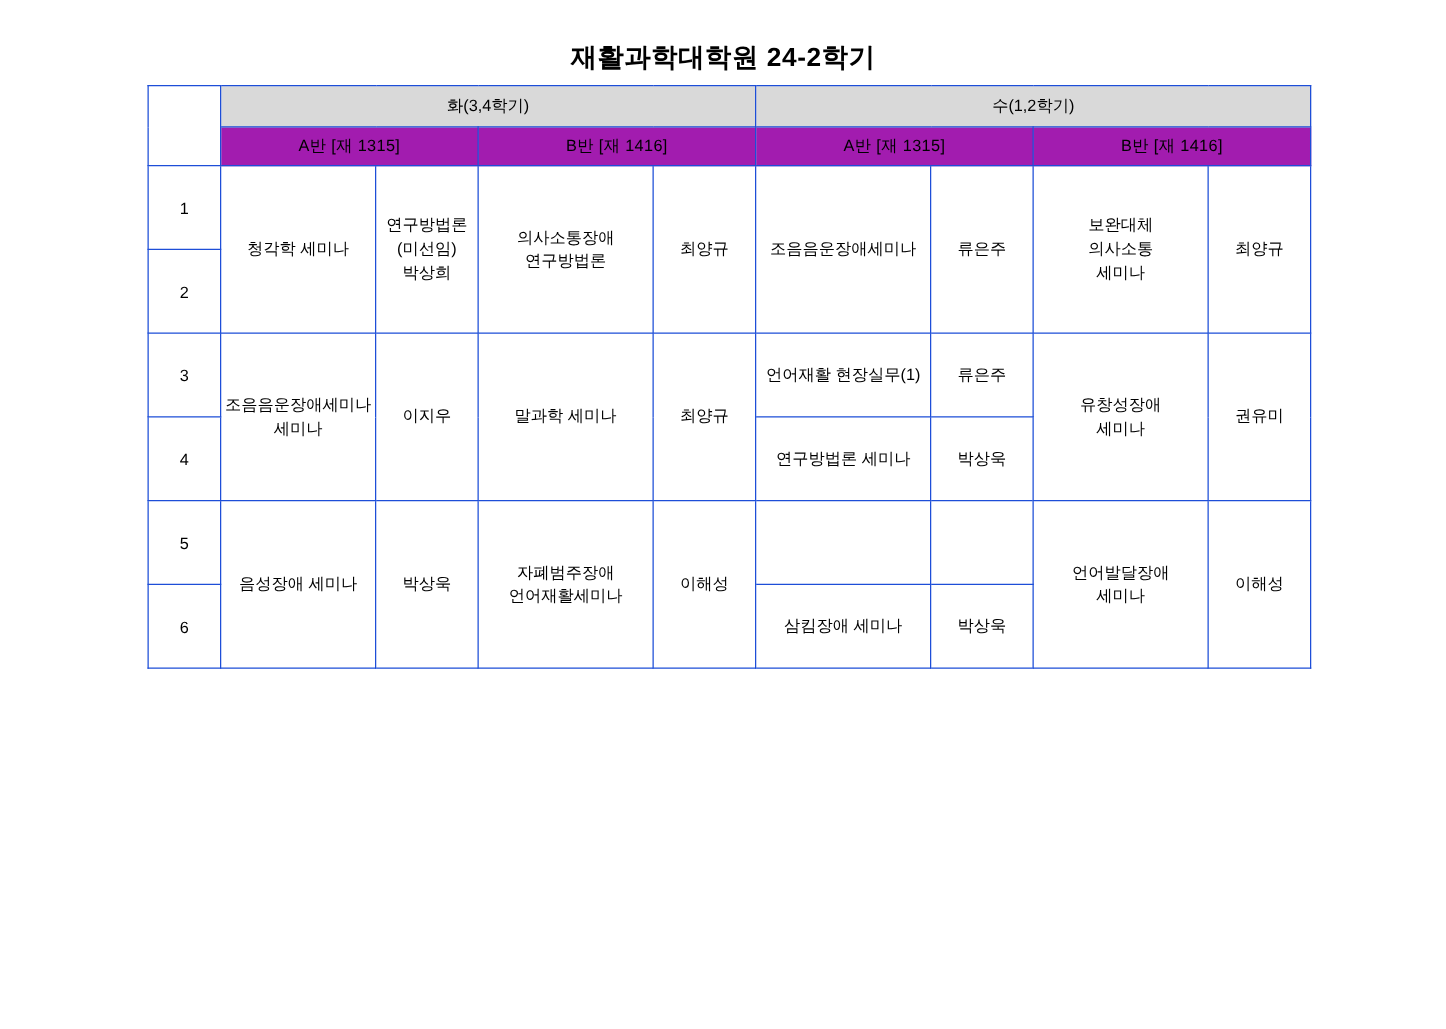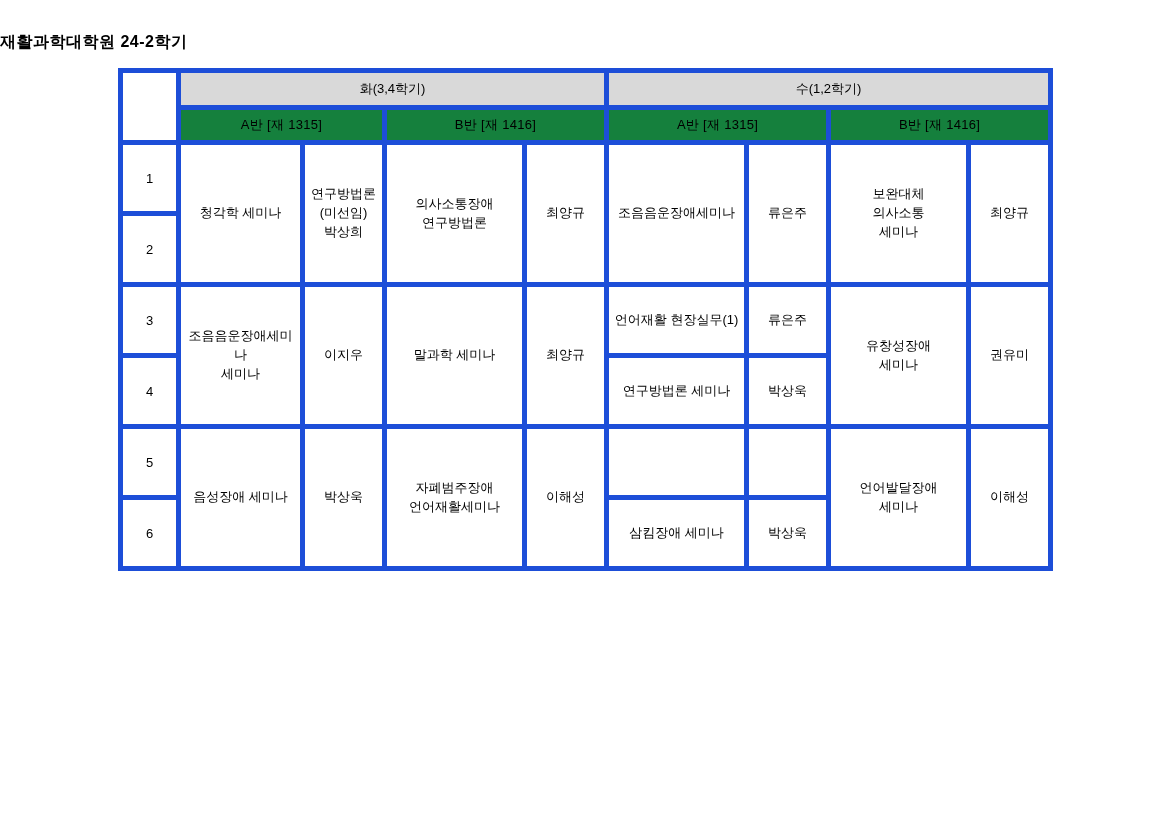--- a/index.html
+++ b/index.html
@@ -18,49 +18,49 @@
   .page {
     position: relative;
     width: 1157px;
     height: 823px;
   }
   .doc-title {
     position: absolute;
     left: 0;
     right: 0;
     top: 32px;
-    text-align: left;
-    font-size: 16px;
+    text-align: center;
+    font-size: 21px;
     font-weight: 700;
     letter-spacing: 0.5px;
   }
   table.schedule {
     position: absolute;
     left: 118px;
     top: 68px;
     width: 922px;
     border-collapse: collapse;
     table-layout: fixed;
   }
   table.schedule td, table.schedule th {
-    border: 5px solid #1d4ed8;
+    border: 1px solid #1d4ed8;
     text-align: center;
     vertical-align: middle;
     font-size: 13px;
     font-weight: 400;
     padding: 2px 3px;
   }
   .hdr-day {
     background: #d9d9d9;
     font-weight: 700;
     font-size: 13.5px;
     height: 28px;
   }
   .hdr-class {
-    background: #15803d;
+    background: #a21caf;
     font-weight: 700;
     font-size: 13px;
     height: 26px;
     letter-spacing: 0.3px;
   }
   .corner {
     background: #ffffff;
   }
   .period {
     width: 58px;

